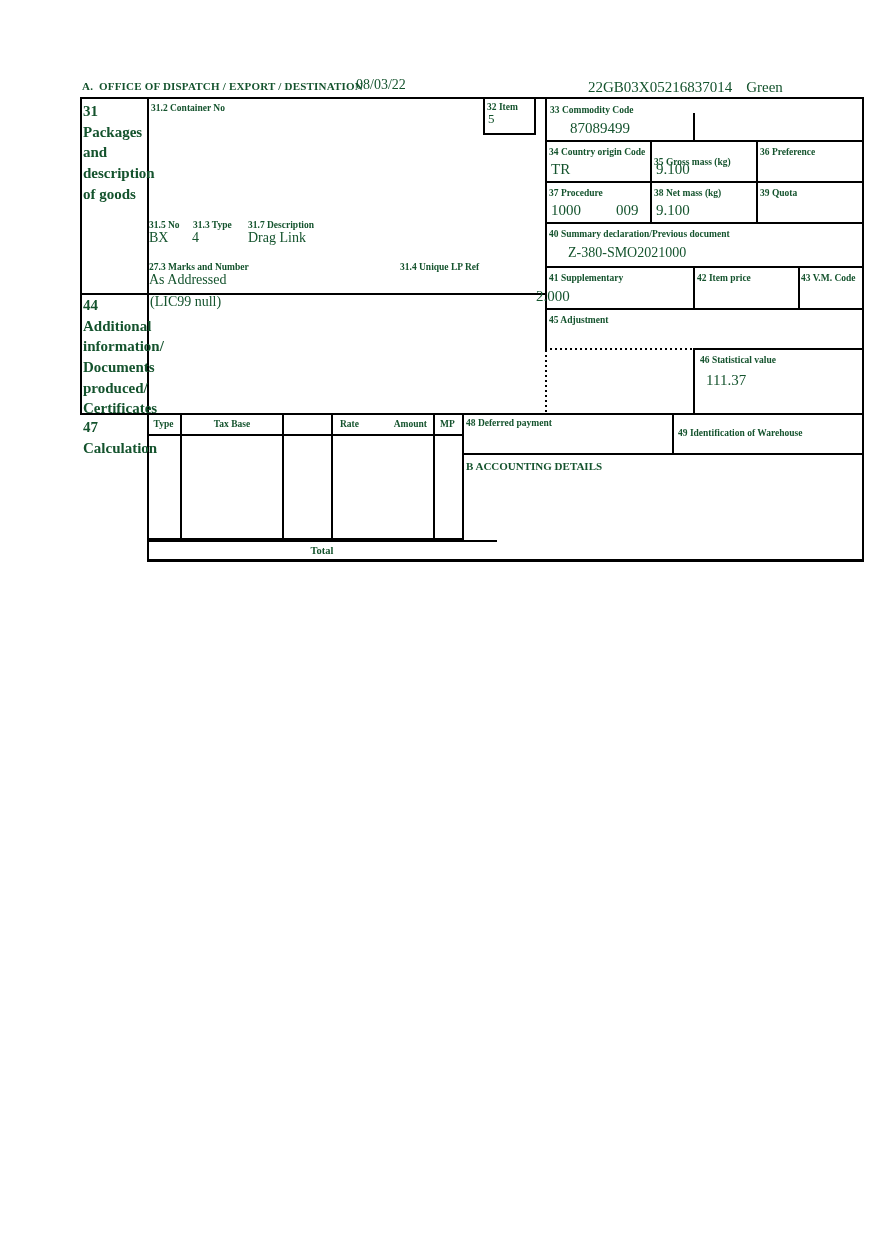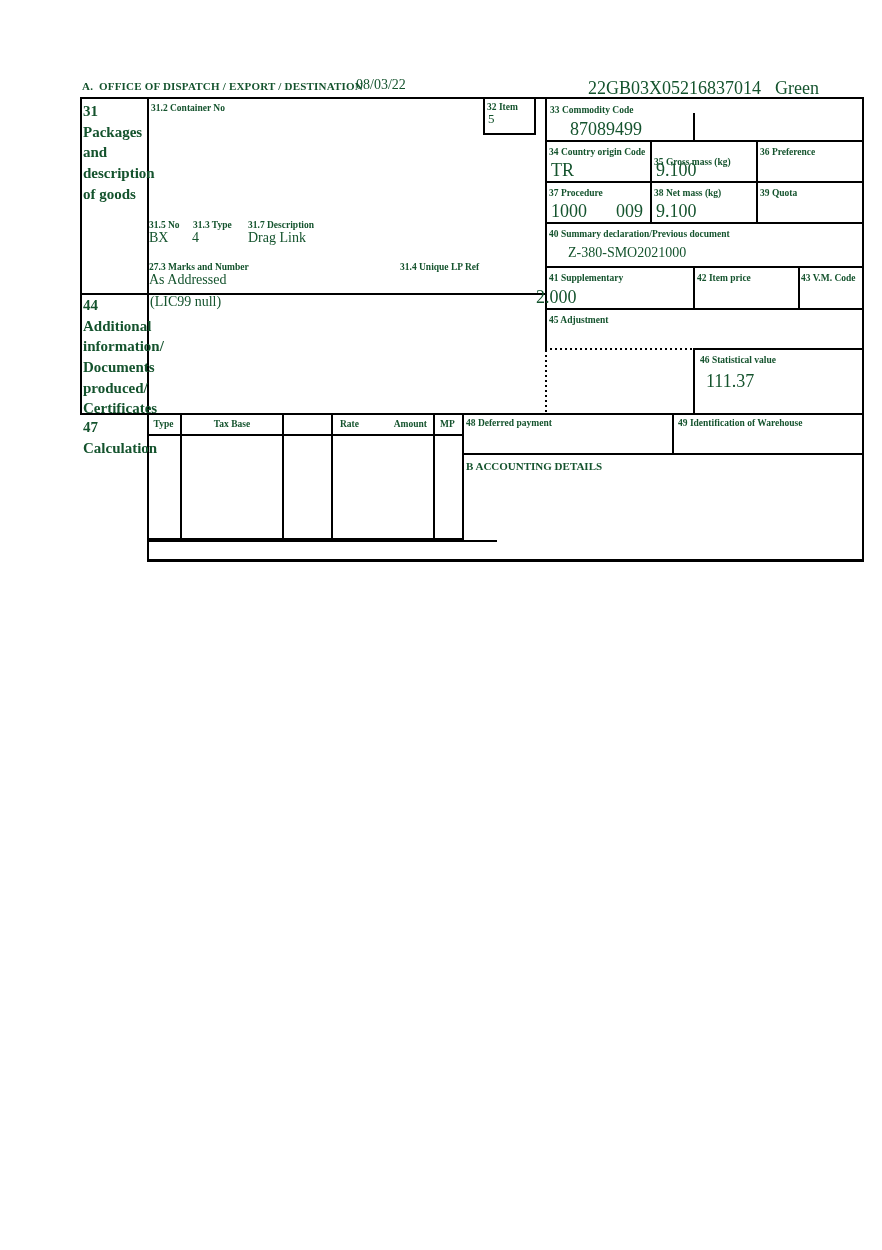--- a/index.html
+++ b/index.html
@@ -4,21 +4,21 @@
 <style>
   html,body{margin:0;padding:0;background:#fff;}
   #page{position:relative;width:882px;height:1250px;background:#fff;color:#14532d;
         font-family:"Liberation Serif","DejaVu Serif",serif;overflow:hidden;}
   .hl{position:absolute;background:#000;height:2px;}
   .vl{position:absolute;background:#000;width:2px;}
   .dh{position:absolute;height:2px;background:repeating-linear-gradient(90deg,#000 0 2px,transparent 2px 5px);}
   .dv{position:absolute;width:2px;background:repeating-linear-gradient(180deg,#000 0 2px,transparent 2px 5px);}
   .lbl{position:absolute;font-weight:bold;font-size:9.5px;line-height:1.32;white-space:nowrap;}
   .lblw{position:absolute;font-weight:bold;font-size:15px;line-height:1.38;white-space:normal;}
-  .val{position:absolute;font-size:18px;line-height:1.1;white-space:nowrap;}
+  .val{position:absolute;font-size:15px;line-height:1.1;white-space:nowrap;}
   .hdr{position:absolute;font-weight:bold;font-size:11px;white-space:pre;letter-spacing:.2px;}
   .ctr{text-align:center;}
   .rgt{text-align:right;}
 </style>
 </head>
 <body>
 
 <div id="page">
 
   <div class="hdr" style="left:82px;top:80px;">A.  OFFICE OF DISPATCH / EXPORT / DESTINATION</div>
@@ -117,18 +117,19 @@
 
   <div class="lblw" style="left:83px;top:417px;width:56px;">47 Calculation</div>
 
   <div class="lbl ctr" style="left:147px;top:418px;width:33px;">Type</div>
   <div class="lbl ctr" style="left:182px;top:418px;width:100px;">Tax Base</div>
   <div class="lbl rgt" style="left:282px;top:418px;width:45px;padding-left:32px;">Rate</div>
   <div class="lbl rgt" style="left:333px;top:418px;width:94px;">Amount</div>
   <div class="lbl ctr" style="left:433px;top:418px;width:29px;">MP</div>
 
   <div class="lbl" style="left:466px;top:417px;">48 Deferred payment</div>
-  <div class="lbl" style="left:678px;top:417px;">49 Identification of Warehouse</div>
+  <div class="lbl" style="left:678px;top:427px;">49 Identification of Warehouse</div>
 
   <div class="lbl" style="left:466px;top:459px;font-size:11px;">B ACCOUNTING DETAILS</div>
 
+  <div class="lbl ctr" style="left:147px;top:544px;width:350px;font-size:10.5px;">Total</div>
 
 </div>
 
 </body></html>

